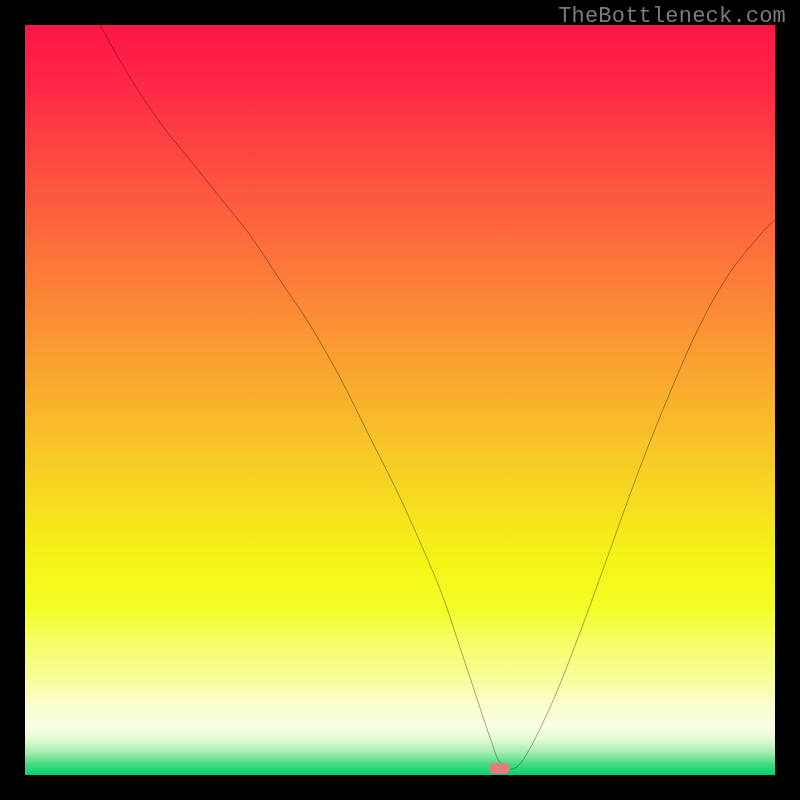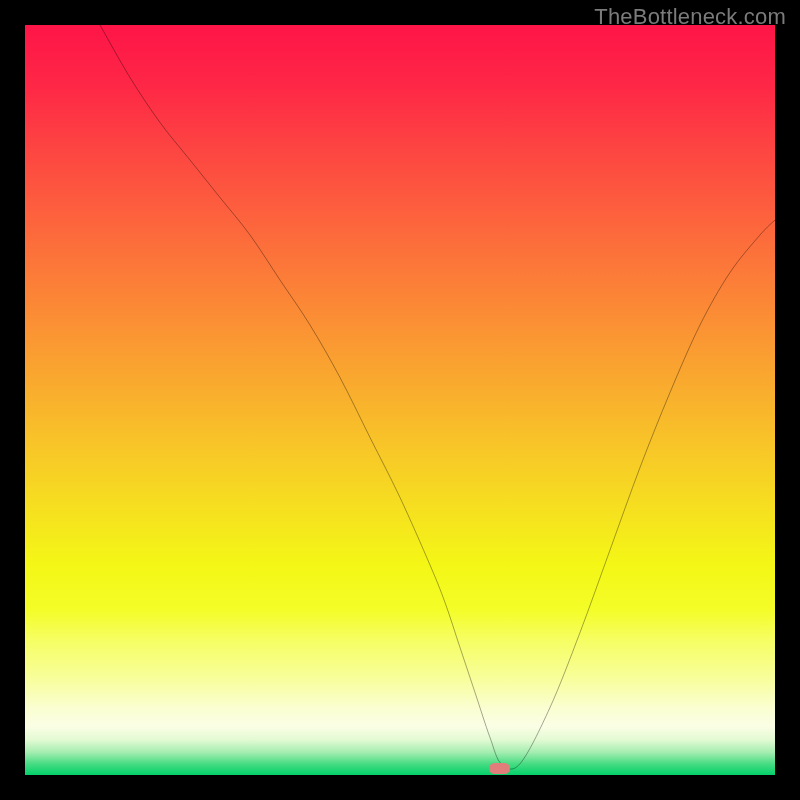--- a/index.html
+++ b/index.html
@@ -13,21 +13,21 @@
   .frame {
     position: relative;
     width: 800px;
     height: 800px;
     background: #000;
   }
   .watermark {
     position: absolute;
     top: 4px;
     right: 14px;
-    font-family: Liberation Sans, sans-serif;
+    font-family: Liberation Mono, monospace;
     font-size: 22px;
     color: #7b7b7b;
     letter-spacing: 0.2px;
     z-index: 30;
   }
   .plot {
     position: absolute;
     left: 25px;
     top: 25px;
     width: 750px;

